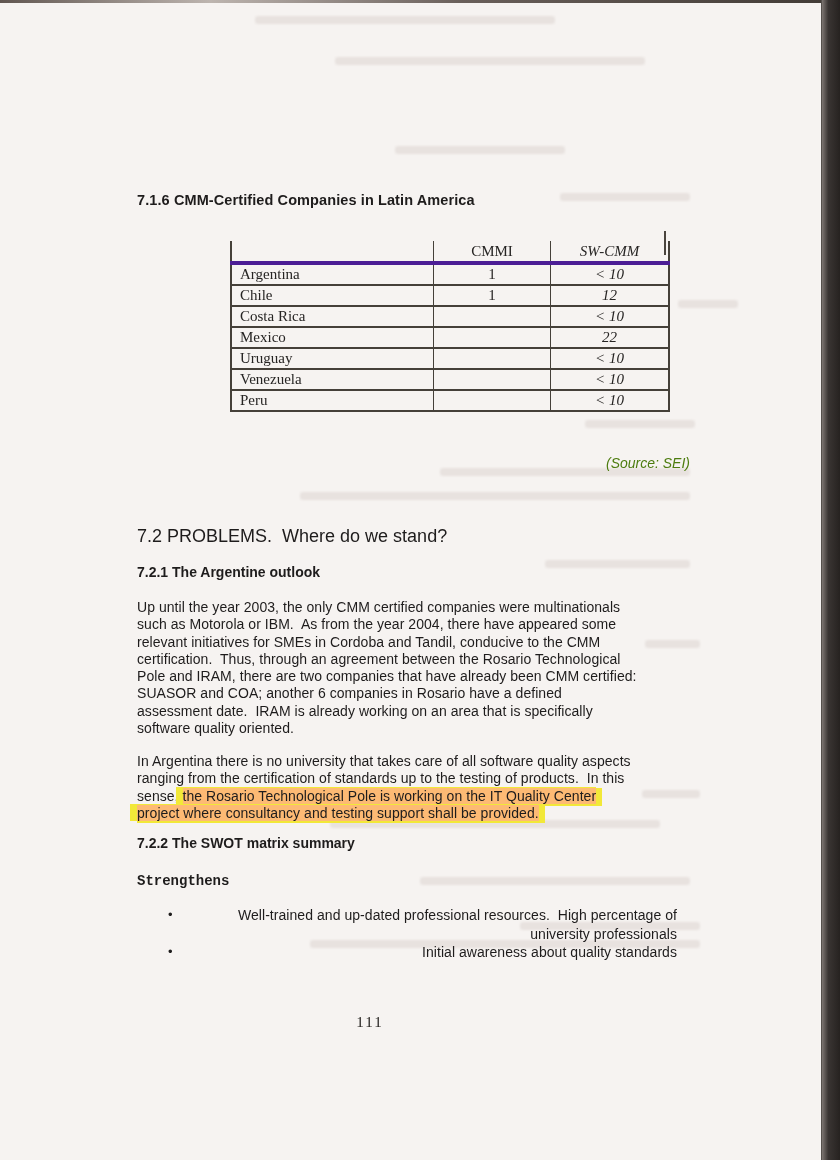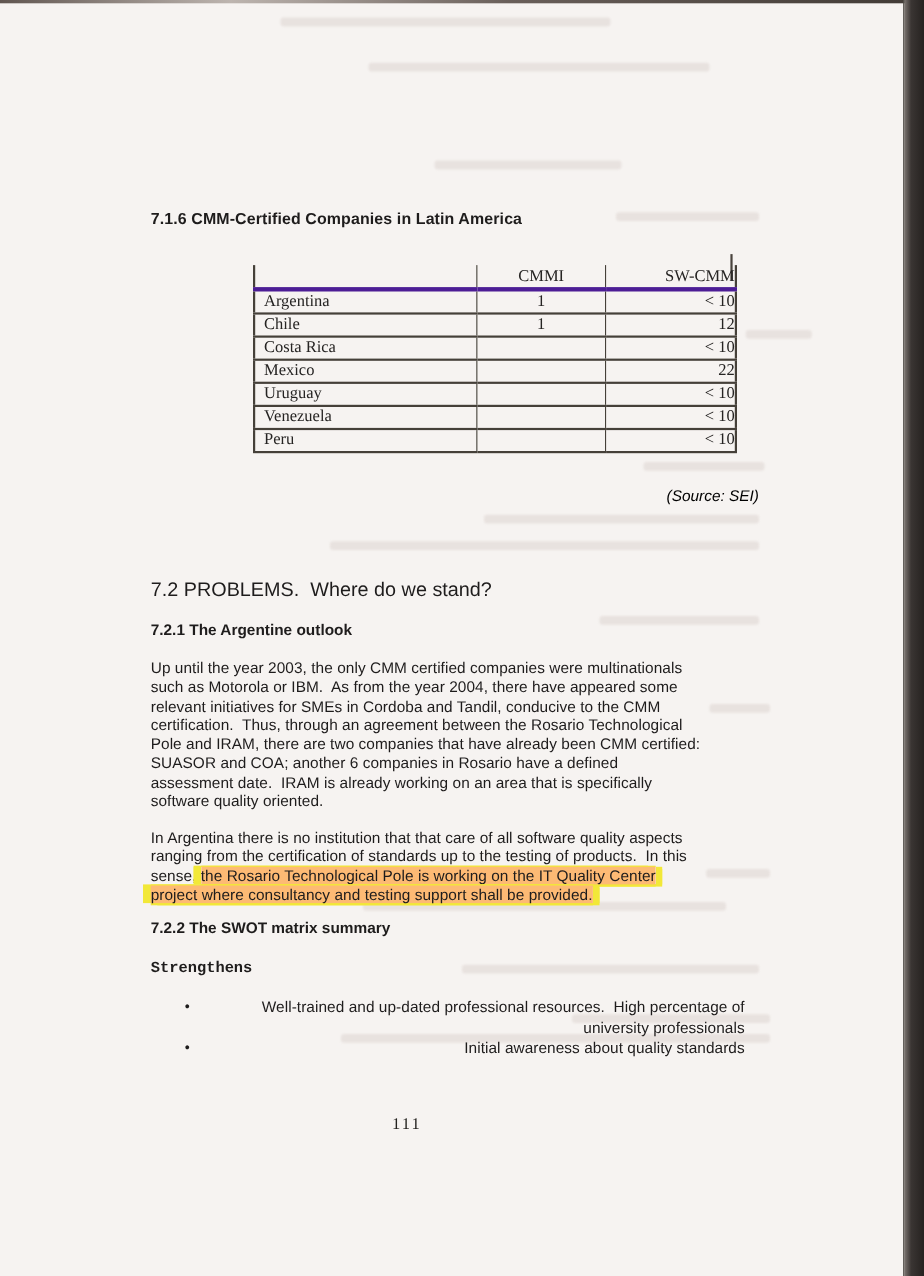--- a/index.html
+++ b/index.html
@@ -53,28 +53,28 @@
     font-size:15px;color:#262423;
     border-left:2px solid #454039;
     border-right:2px solid #454039;
     border-bottom:2px solid #454039;
   }
   .cmm-table td{padding:0;height:19px;vertical-align:middle;}
   .cmm-table thead td{border-bottom:4px solid #4c1d95;height:20px;text-align:center;}
   .cmm-table tbody td{border-bottom:2px solid #454039;}
   .cmm-table .c0{width:193px;text-align:left;padding-left:8px;}
   .cmm-table .c1{width:116px;text-align:center;border-left:1px solid #454039;}
-  .cmm-table .c2{width:117px;text-align:right;border-left:1px solid #454039;}
+  .cmm-table .c2{width:117px;text-align:center;border-left:1px solid #454039;font-style:italic;}
   .tick{
     position:absolute;left:664px;top:231px;width:2px;height:24px;
     background:#4a443e;
   }
   .source{
-    position:absolute;left:230px;top:442px;width:460px;
-    text-align:right;font-style:italic;font-size:14px;color:#000000;
+    position:absolute;left:230px;top:455px;width:460px;
+    text-align:right;font-style:italic;font-size:14px;color:#4d7c0f;
   }
   
   .para{position:absolute;left:137px;width:580px;}
   #para1{top:599px;}
   #para2{top:753px;}
   .line{
     font-size:14px;line-height:17.3px;height:17.3px;
     white-space:pre-wrap;letter-spacing:.05px;
   }
   .hl{
@@ -183,21 +183,21 @@
       <div class="line"><span>Up until the year 2003, the only CMM certified companies were multinationals</span></div>
       <div class="line"><span>such as Motorola or IBM.  As from the year 2004, there have appeared some</span></div>
       <div class="line"><span>relevant initiatives for SMEs in Cordoba and Tandil, conducive to the CMM</span></div>
       <div class="line"><span>certification.  Thus, through an agreement between the Rosario Technological</span></div>
       <div class="line"><span>Pole and IRAM, there are two companies that have already been CMM certified:</span></div>
       <div class="line"><span>SUASOR and COA; another 6 companies in Rosario have a defined</span></div>
       <div class="line"><span>assessment date.  IRAM is already working on an area that is specifically</span></div>
       <div class="line"><span>software quality oriented.</span></div>
     </div>
   <div class="para" id="para2">
-      <div class="line"><span>In Argentina there is no institution that that care of all software quality aspects</span></div>
+      <div class="line"><span>In Argentina there is no university that takes care of all software quality aspects</span></div>
       <div class="line"><span>ranging from the certification of standards up to the testing of products.  In this</span></div>
       <div class="line"><span>sense, </span><span class="hl">the Rosario Technological Pole is working on the IT Quality Center</span></div>
       <div class="line"><span class="hl">project where consultancy and testing support shall be provided.</span></div>
     </div>
 
   <h3 class="h722">7.2.2 The SWOT matrix summary</h3>
   <h3 class="strengths">Strengthens</h3>
 
   <div class="bullets">
       <div class="bullet">

